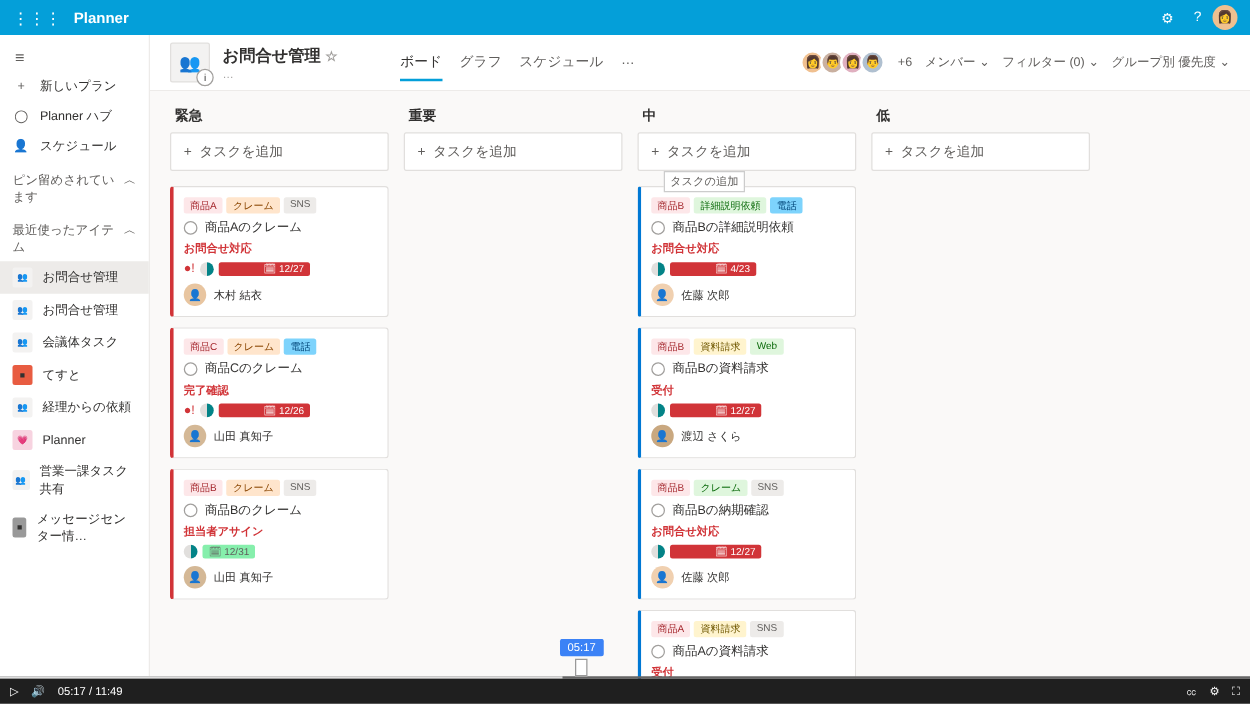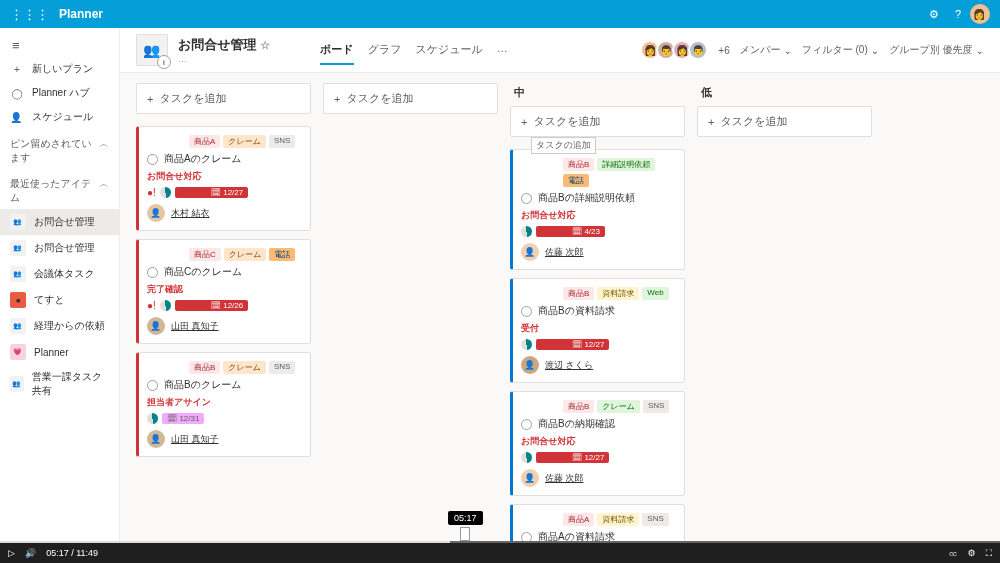--- a/index.html
+++ b/index.html
@@ -21,61 +21,61 @@
 .sidebar .plansq { width: 16px; height: 16px; background: #f3f2f1; border-radius: 2px; font-size: 7px; display: flex; align-items: center; justify-content: center; }
 .sidebar .sel { background: #edebe9; }
 
 .content { flex: 1; display: flex; flex-direction: column; overflow: hidden; }
 .plan-header { display: flex; align-items: center; padding: 6px 16px; gap: 10px; border-bottom: 1px solid #edebe9; }
 .plan-icon { width: 32px; height: 32px; background: #f3f2f1; border: 1px solid #e1dfdd; border-radius: 2px; display: flex; align-items: center; justify-content: center; font-size: 14px; position: relative; }
 .plan-icon::after { content: "i"; position: absolute; right: -4px; bottom: -4px; width: 12px; height: 12px; border-radius: 50%; background: #fff; border: 1px solid #a19f9d; font-size: 8px; display: flex; align-items: center; justify-content: center; }
 .plan-title { font-size: 13px; font-weight: 600; }
 .tabs { display: flex; gap: 14px; margin-left: 40px; }
 .tab { padding: 6px 0; font-size: 11px; color: #605e5c; cursor: pointer; border-bottom: 2px solid transparent; }
-.tab.active { color: #323130; border-bottom-color: #049fd9; font-weight: 700; }
+.tab.active { color: #323130; border-bottom-color: #049fd9; font-weight: 400; }
 .header-right { margin-left: auto; display: flex; align-items: center; gap: 10px; font-size: 10px; color: #605e5c; }
 .avatar-stack { display: flex; }
 .avatar-stack .avatar-sm { margin-left: -4px; border: 2px solid #fff; }
 .hdr-link { cursor: pointer; display: flex; align-items: center; gap: 3px; }
 
 .board { flex: 1; display: flex; gap: 12px; padding: 10px 16px; overflow-x: auto; overflow-y: auto; background: #faf9f8; }
 .col { width: 175px; flex-shrink: 0; }
 .col-title { font-size: 11px; font-weight: 600; padding: 2px 4px 6px; }
 .add-task { background: #fff; border: 1px solid #e1dfdd; border-radius: 2px; padding: 7px 10px; display: flex; align-items: center; gap: 6px; color: #605e5c; cursor: pointer; margin-bottom: 12px; position: relative; }
 .tooltip { position: absolute; top: 100%; left: 20px; background: #fff; border: 1px solid #ccc; padding: 1px 4px; font-size: 9px; margin-top: 1px; }
 
 .card { background: #fff; border: 1px solid #e1dfdd; border-radius: 3px; padding: 8px; margin-bottom: 8px; border-left: 3px solid transparent; }
 .card.left-red { border-left-color: #d13438; }
 .card.left-blue { border-left-color: #0078d4; }
-.card .tags { display: flex; gap: 3px; margin-bottom: 4px; flex-wrap: wrap; margin-left: 42px; }
+.card .tags { display: flex; gap: 3px; margin-bottom: 4px; flex-wrap: wrap; }
 .tag { font-size: 8px; padding: 1px 5px; border-radius: 2px; }
 .t-pink { background: #fde7e9; color: #a4262c; }
 .t-orange { background: #ffe5cc; color: #8a4500; }
 .t-gray { background: #edebe9; color: #605e5c; }
-.t-blue { background: #fdba74; color: #004578; }
+.t-blue { background: #7dd3fc; color: #004578; }
 .t-green { background: #dff6dd; color: #0b6a0b; }
 .t-yellow { background: #fff4ce; color: #6f5700; }
 .card .title-row { display: flex; align-items: center; gap: 6px; margin-bottom: 4px; }
 .circle { width: 11px; height: 11px; border: 1px solid #a19f9d; border-radius: 50%; flex-shrink: 0; }
 .card-title { font-size: 10px; }
 .card .checklist { font-size: 9px; color: #d13438; font-weight: 600; margin-bottom: 4px; }
 .card .meta { display: flex; align-items: center; gap: 4px; margin-bottom: 6px; font-size: 8px; }
 .alert-ico { color: #d13438; font-size: 10px; }
 .chk-ico { width: 11px; height: 11px; border-radius: 50%; background: conic-gradient(#038387 0 50%, #e1dfdd 0); }
 .date-badge { padding: 1px 5px; border-radius: 2px; font-size: 8px; display: inline-flex; align-items: center; gap: 2px; }
 .date-red { background: #d13438; color: #fff; padding-left: 36px; }
-.date-gray { background: #f0abfc; color: #605e5c; }
+.date-gray { background: #86efac; color: #605e5c; }
 .card .person { display: flex; align-items: center; gap: 6px; }
 .avatar-xs { width: 18px; height: 18px; border-radius: 50%; background: #b0d0e0; display: flex; align-items: center; justify-content: center; font-size: 9px; color: #323130; }
-.person-name { font-size: 9px; text-decoration: underline; }
+.person-name { font-size: 9px; }
 
 .videobar { position: absolute; left: 0; right: 0; bottom: 0; height: 20px; background: #1f1f1f; color: #fff; display: flex; align-items: center; padding: 0 8px; gap: 10px; font-size: 9px; }
 .videobar .icon { cursor: pointer; }
 .slider-time-marker { position: absolute; bottom: 22px; left: 448px; }
-.slider-time-marker .bubble { background: #000000; color: #fff; padding: 2px 6px; border-radius: 2px; font-size: 9px; }
+.slider-time-marker .bubble { background: #3b82f6; color: #fff; padding: 2px 6px; border-radius: 2px; font-size: 9px; }
 .slider-time-marker .handle { width: 10px; height: 14px; background: #fff; border: 1px solid #999; margin: 2px auto 0; }
 .progress { position: absolute; bottom: 20px; left: 0; height: 2px; background: #666; width: 100%; }
 .progress::before { content: ""; position: absolute; left: 0; top: 0; height: 100%; width: 45%; background: #ddd; }
 </style>
 </head>
 <body>
 
 <div class="topbar">
   <span class="waffle">⋮⋮⋮</span>
   <span class="brand">Planner</span>
@@ -129,20 +129,24 @@
           <span class="plansq">👥</span>
           <span>経理からの依頼</span>
         </div>
         <div class="item">
           <span class="plansq" style="background: rgb(247, 211, 224);">💗</span>
           <span>Planner</span>
         </div>
         <div class="item">
           <span class="plansq">👥</span>
           <span>営業一課タスク共有</span>
+        </div>
+        <div class="item">
+          <span class="plansq" style="background: rgb(153, 153, 153);">■</span>
+          <span>メッセージセンター情…</span>
         </div>
       </div>
   </div>
 
   <div class="content">
     <div class="plan-header">
       <div class="plan-icon">👥</div>
       <div>
         <div class="plan-title"><span>お問合せ管理</span> <span style="font-size:11px;color:#a19f9d">☆</span></div>
         <div style="font-size:9px;color:#a19f9d">…</div>
@@ -170,20 +174,21 @@
             <span>⌄</span>
           </span>
         <span class="hdr-link">
             <span>グループ別 優先度</span> 
             <span>⌄</span>
           </span>
       </div>
     </div>
     <div class="board" id="board">
         <div class="col">
+          <div class="col-title">緊急</div>
           <div class="add-task">
             <span>+</span>
             <span>タスクを追加</span>
           </div>
           <div class="card left-red">
             <div class="tags">
               <span class="tag t-pink">商品A</span>
               <span class="tag t-orange">クレーム</span>
               <span class="tag t-gray">SNS</span>
             </div>
@@ -238,20 +243,21 @@
               <span class="chk-ico"></span>
               <span class="date-badge date-gray">🗓 12/31</span>
             </div>
             <div class="person">
               <span class="avatar-xs" style="background:#d4b896">👤</span>
               <span class="person-name">山田 真知子</span>
             </div>
           </div>
         </div>
         <div class="col">
+          <div class="col-title">重要</div>
           <div class="add-task">
             <span>+</span>
             <span>タスクを追加</span>
           </div>
         </div>
         <div class="col">
           <div class="col-title">中</div>
           <div class="add-task">
             <span>+</span>
             <span>タスクを追加</span>

